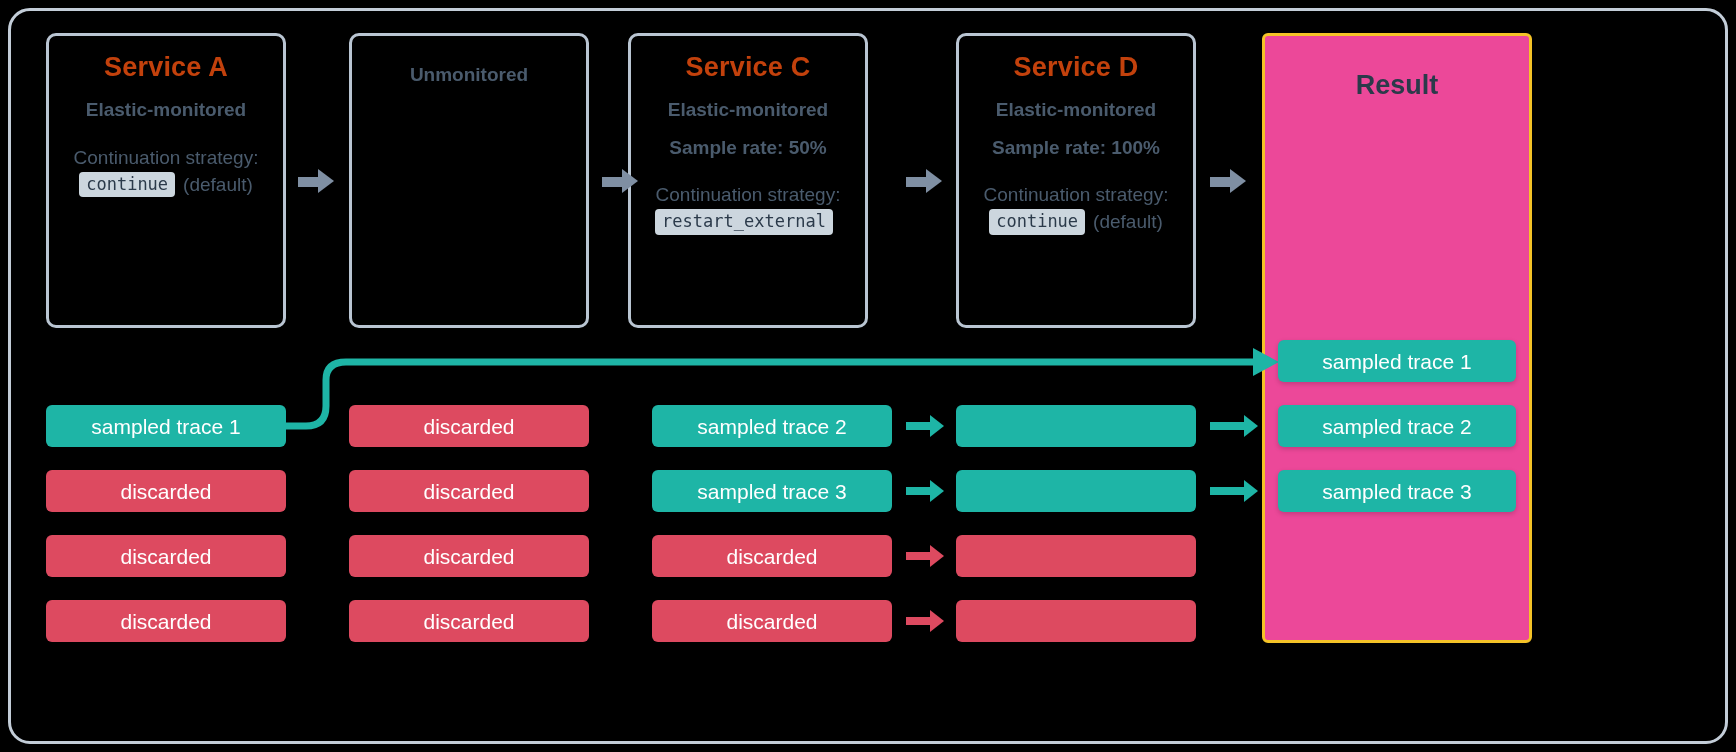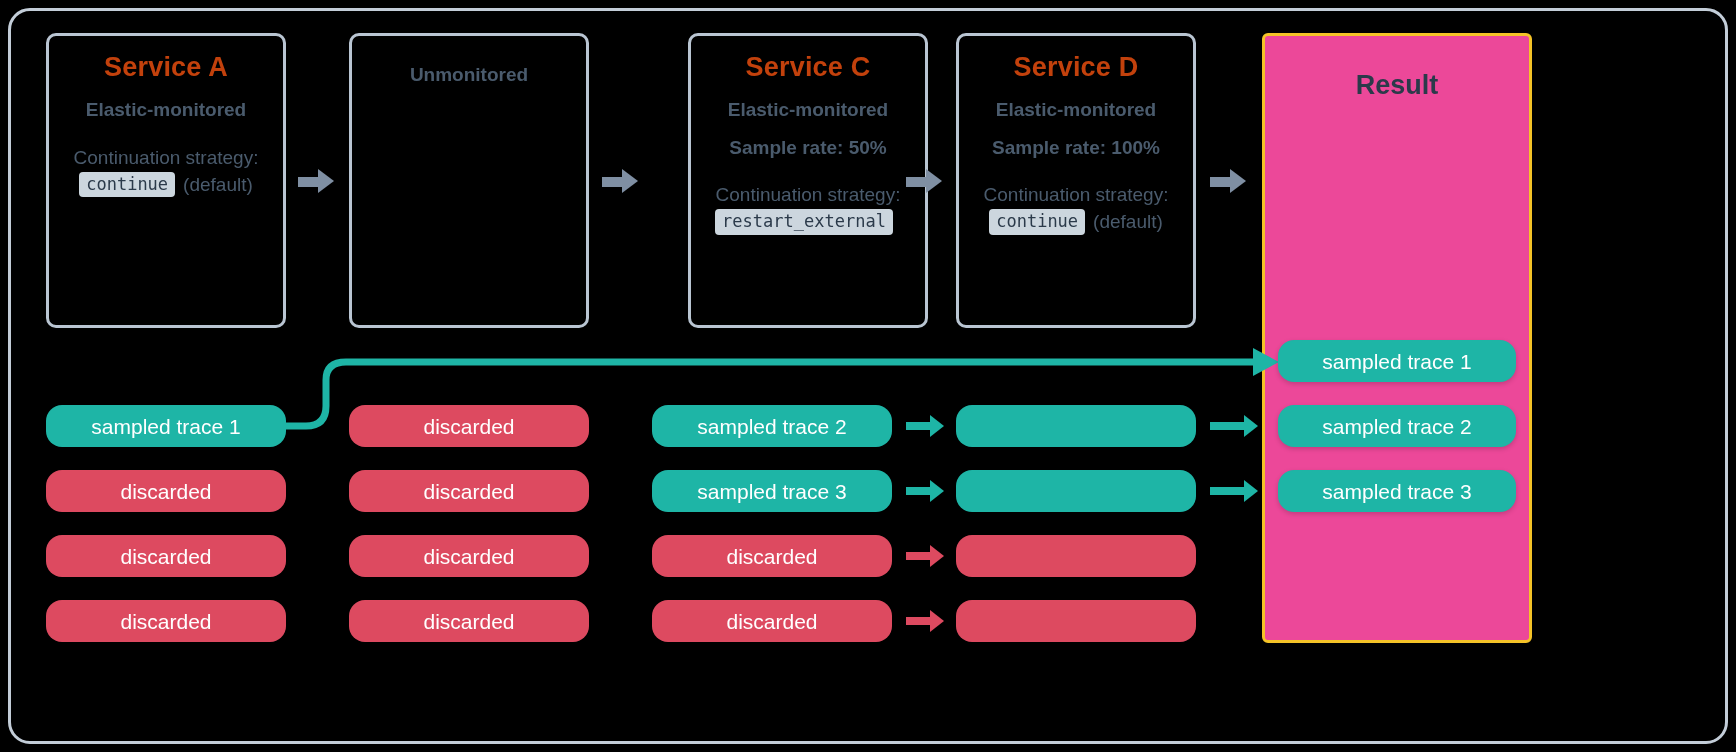--- a/index.html
+++ b/index.html
@@ -55,21 +55,21 @@
   .g-arrow{position:absolute;height:24px;width:36px;}
   .g-arrow .shaft{position:absolute;left:0;top:8px;width:22px;height:10px;background:#7f8fa3;}
   .g-arrow .head{
     position:absolute;right:0;top:0;width:0;height:0;
     border-top:12px solid transparent;border-bottom:12px solid transparent;
     border-left:16px solid #7f8fa3;
   }
 
   
   .chip{
-    position:absolute;height:42px;border-radius:16px;
+    position:absolute;height:42px;border-radius:6px;
     display:flex;align-items:center;justify-content:center;
     color:#fff;font-size:21px;line-height:1;
     box-sizing:border-box;
   }
   .chip.teal{background:#1eb5a6;}
   .chip.red{background:#dd4a60;}
   .chip.res{box-shadow:0 2px 5px rgba(0,0,0,.18);}
 
   
   .s-arrow{position:absolute;height:22px;}
@@ -100,21 +100,21 @@
     <div class="svc-strat-row">
       <code class="tag">continue</code>
       <span>(default)</span>
     </div>
   </div>
 
   <div class="svc" style="left:349px;width:240px;">
     <div class="svc-line">Unmonitored</div>
   </div>
 
-  <div class="svc" style="left:688px;width:240px;">
+  <div class="svc" style="left:628px;width:240px;">
     <div class="svc-title">Service C</div>
     <div class="svc-line">Elastic-monitored</div>
     <div class="svc-line">Sample rate: 50%</div>
     <div class="svc-strategy">Continuation strategy:</div>
     <div class="svc-strat-row">
       <code class="tag">restart_external</code>
       <span></span>
     </div>
   </div>
 

